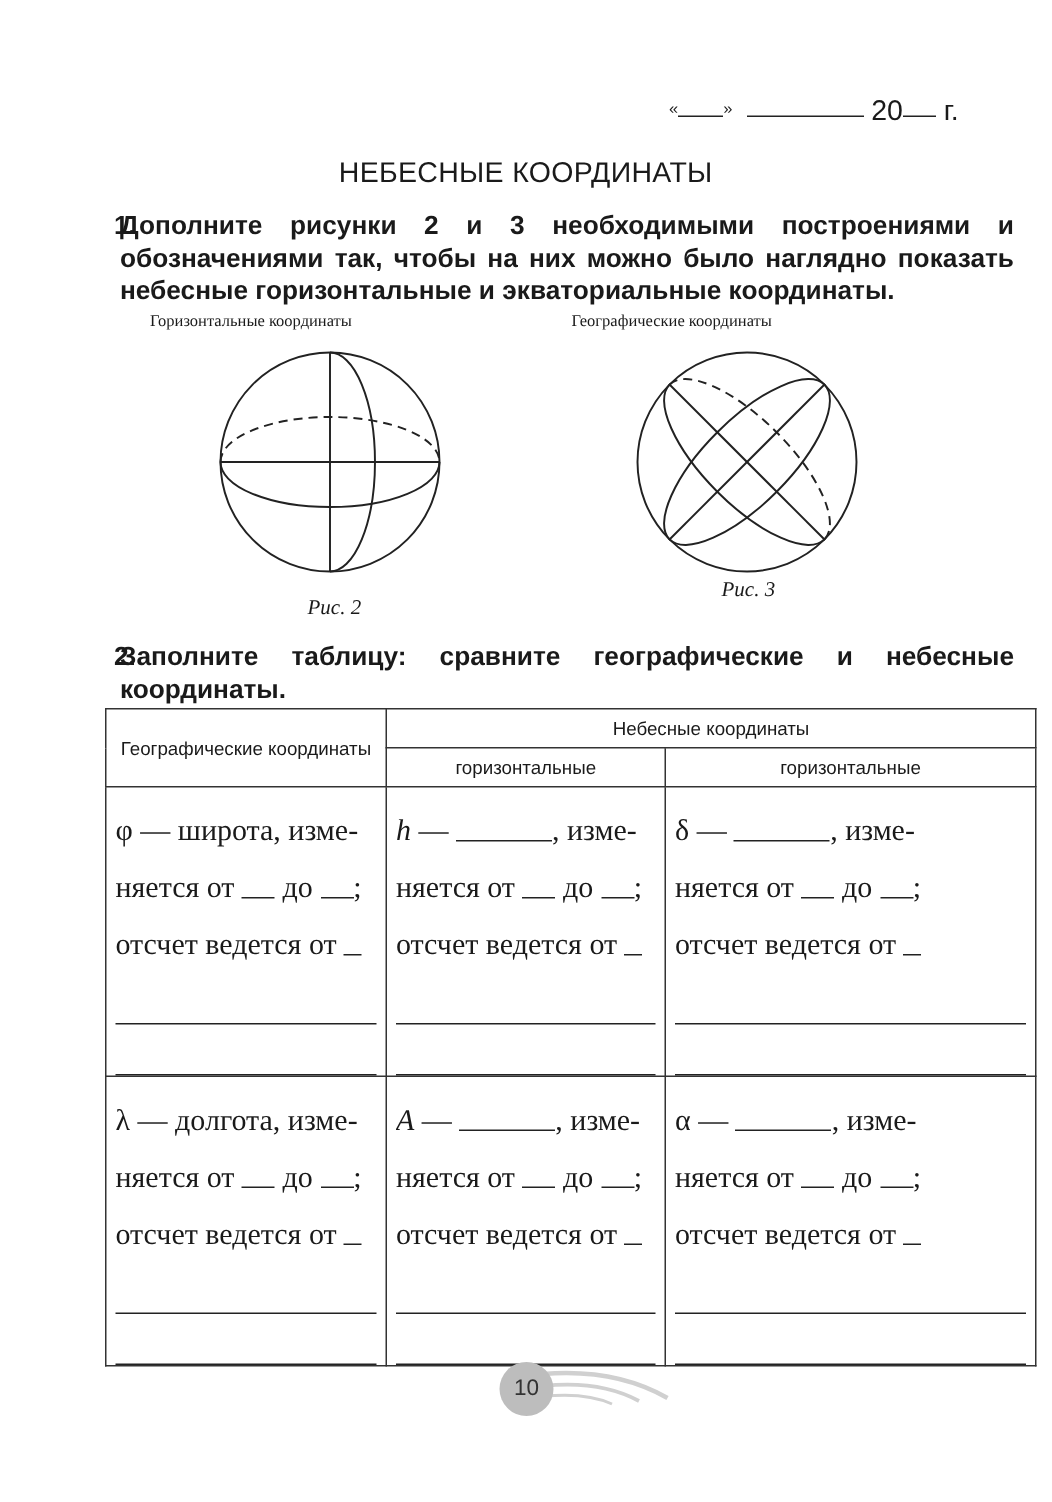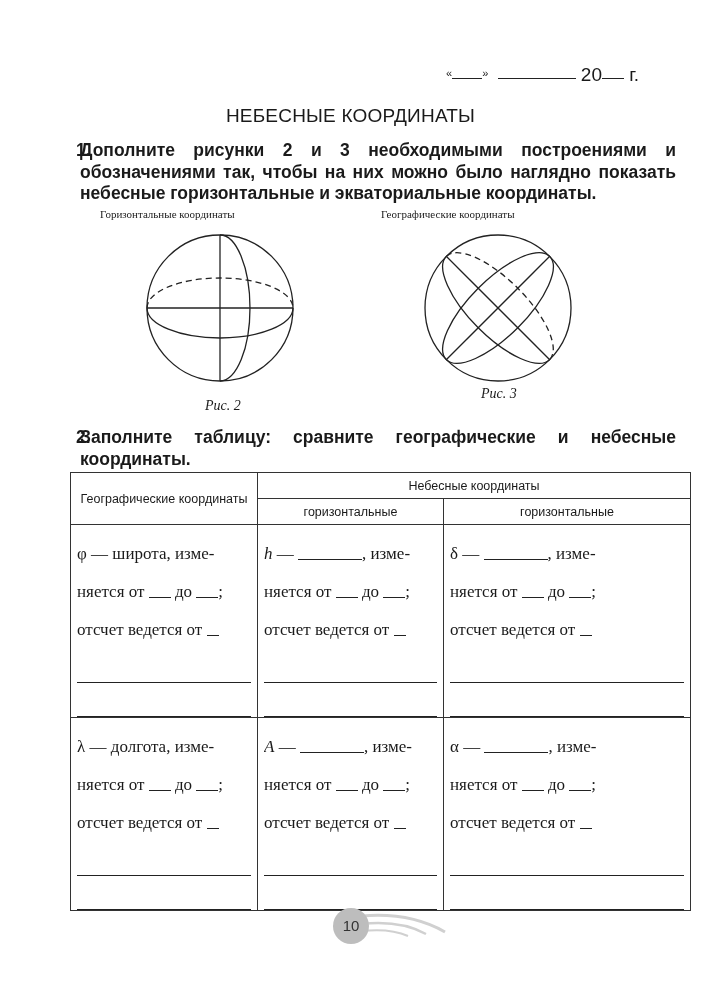--- a/index.html
+++ b/index.html
@@ -23,21 +23,21 @@
   .fig-num { position: absolute; font-size: 14px; font-style: italic; }
 
   svg.fig { position: absolute; }
 
   table.grid { position: absolute; left: 70px; top: 472px; width: 620px; border-collapse: collapse; table-layout: fixed; }
   table.grid td, table.grid th { border: 1.6px solid #333; padding: 0; }
   table.grid th { font-weight: normal; font-size: 12.5px; text-align: center; }
   .h1 { height: 26px; }
   .h2 { height: 26px; }
   .cell { height: 183px; vertical-align: top; padding: 0 6px !important; }
-  .cell .ln { font-size: 17px; height: 38px; line-height: 38px; white-space: nowrap; overflow: hidden; }
+  .cell .ln { font-size: 20px; height: 38px; line-height: 38px; white-space: nowrap; overflow: hidden; }
   .cell .first { margin-top: 10px; }
   .cell .rule { border-bottom: 1px solid #222; height: 33px; }
   .sym { font-style: italic; }
   .u { display: inline-block; border-bottom: 1.3px solid #222; vertical-align: -1px; height: 14px; }
 
   .page-num { position: absolute; left: 333px; top: 908px; width: 36px; height: 36px; border-radius: 50%; background: #bdbdbd; text-align: center; line-height: 36px; font-size: 15px; color: #333; }
   svg.swoosh { position: absolute; left: 360px; top: 910px; }
 </style>
 </head>
 <body>

